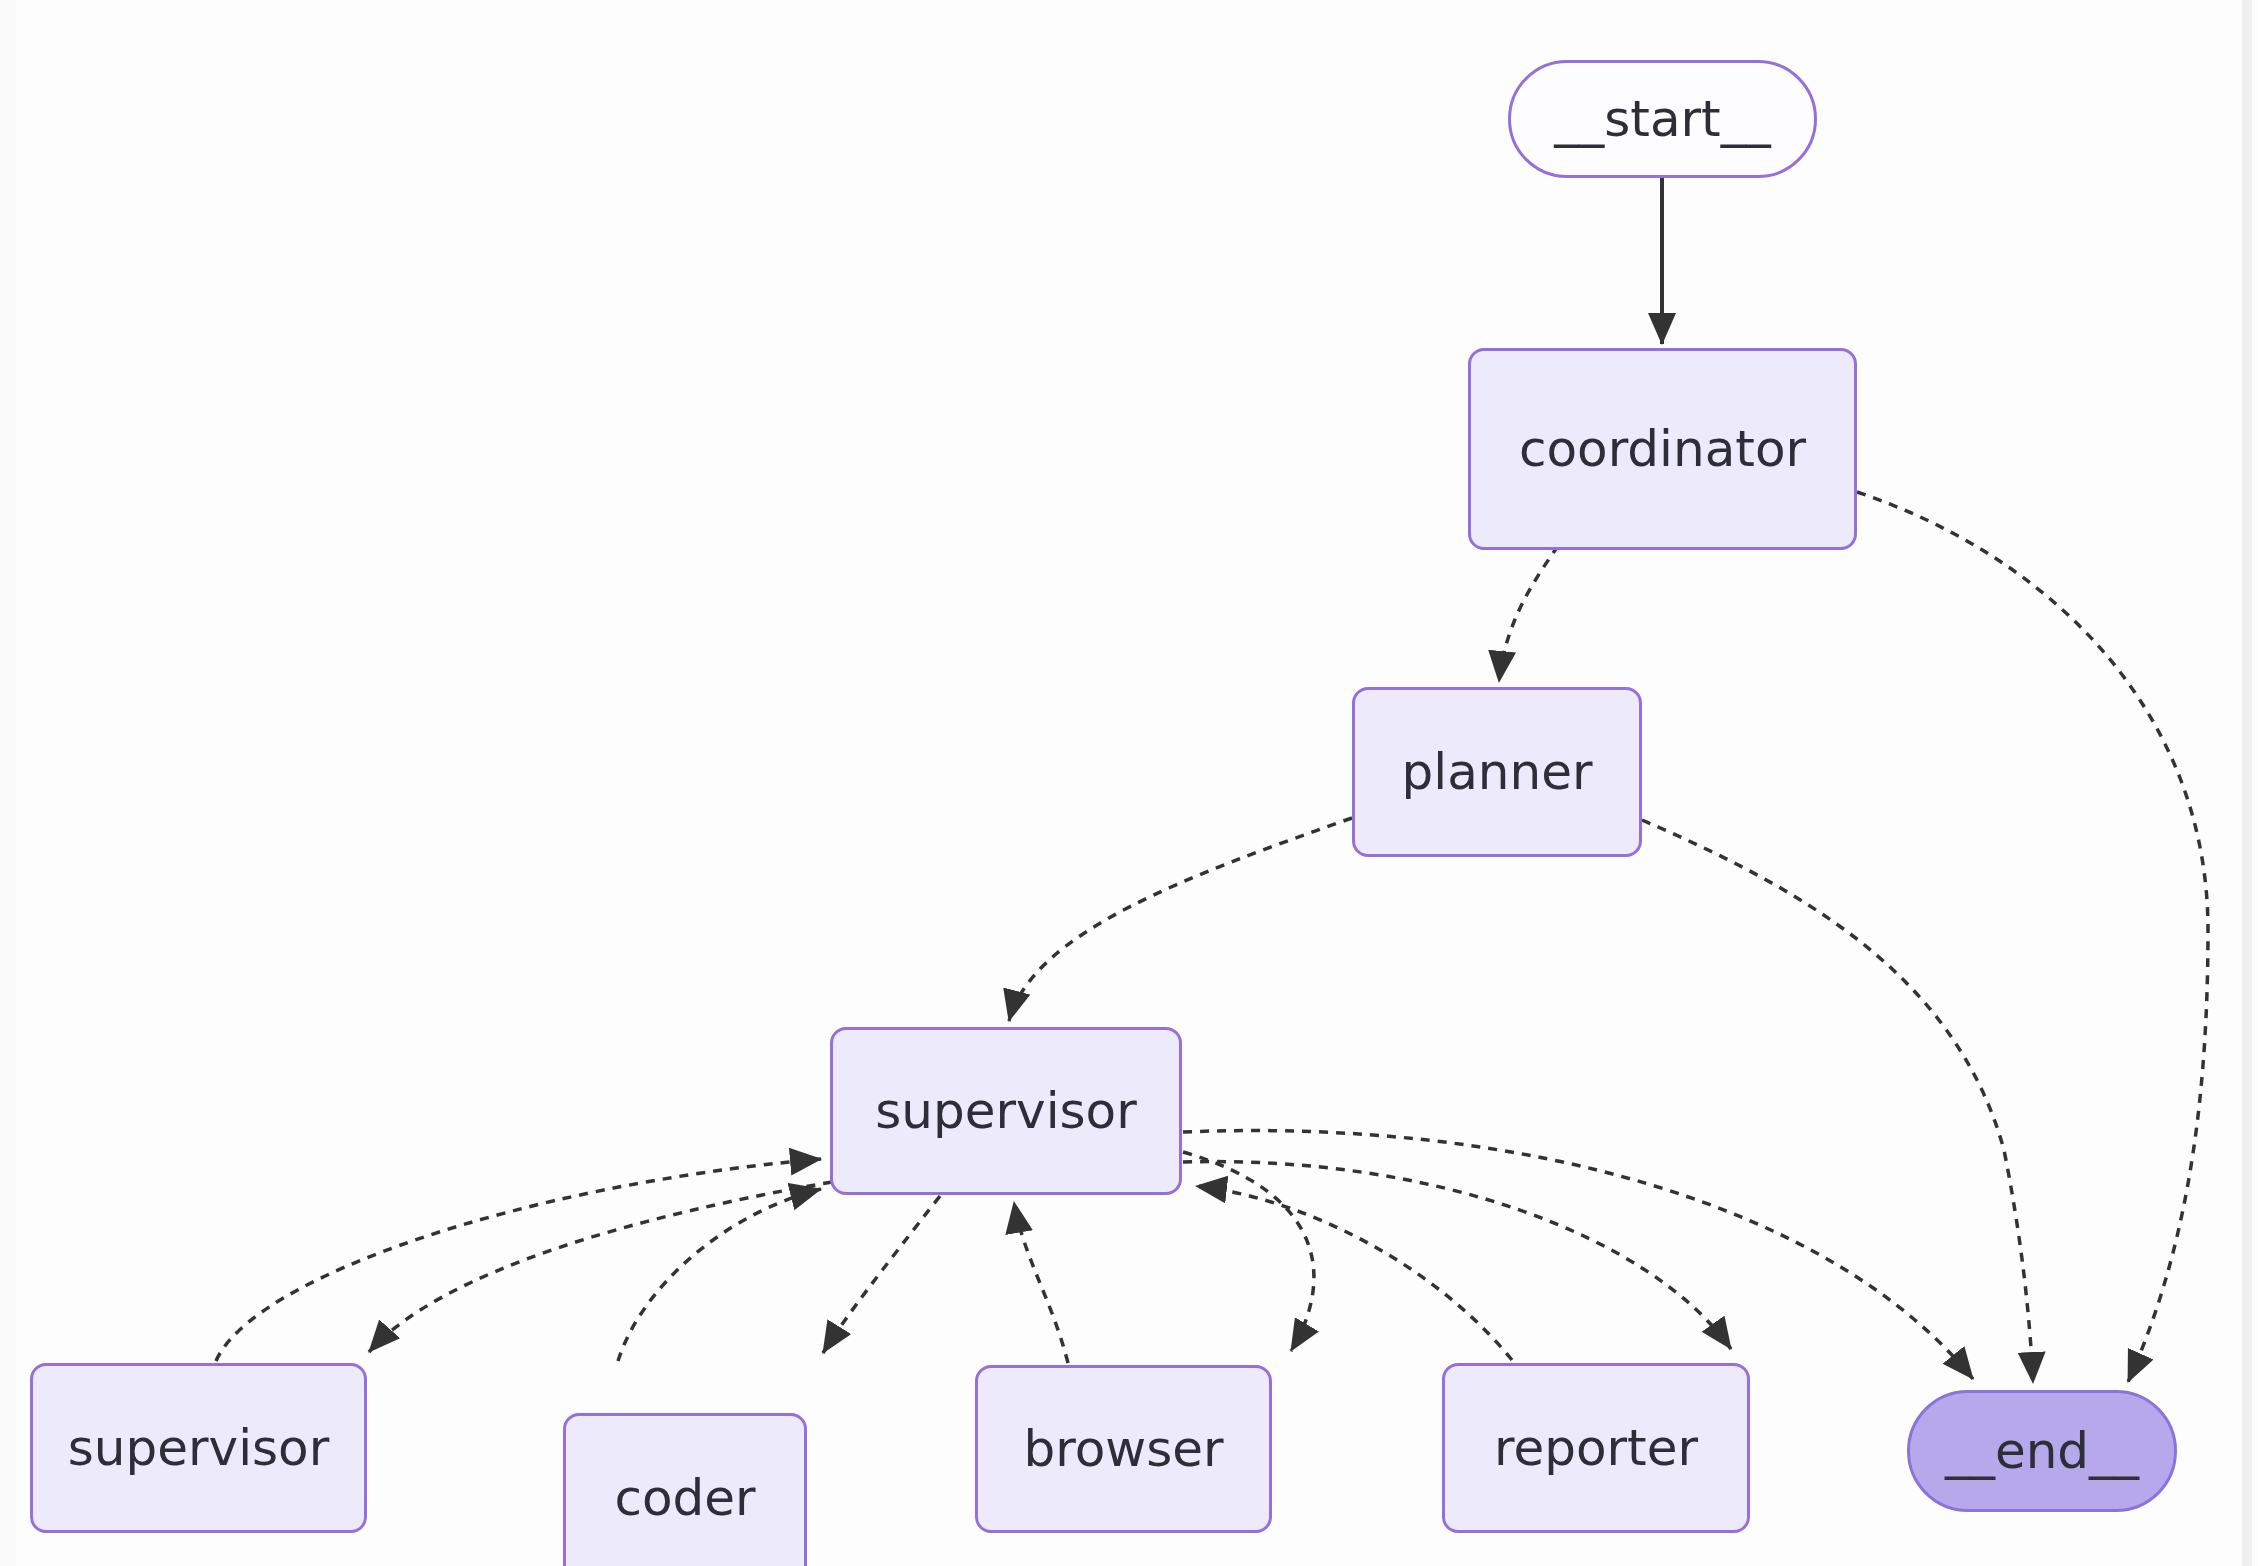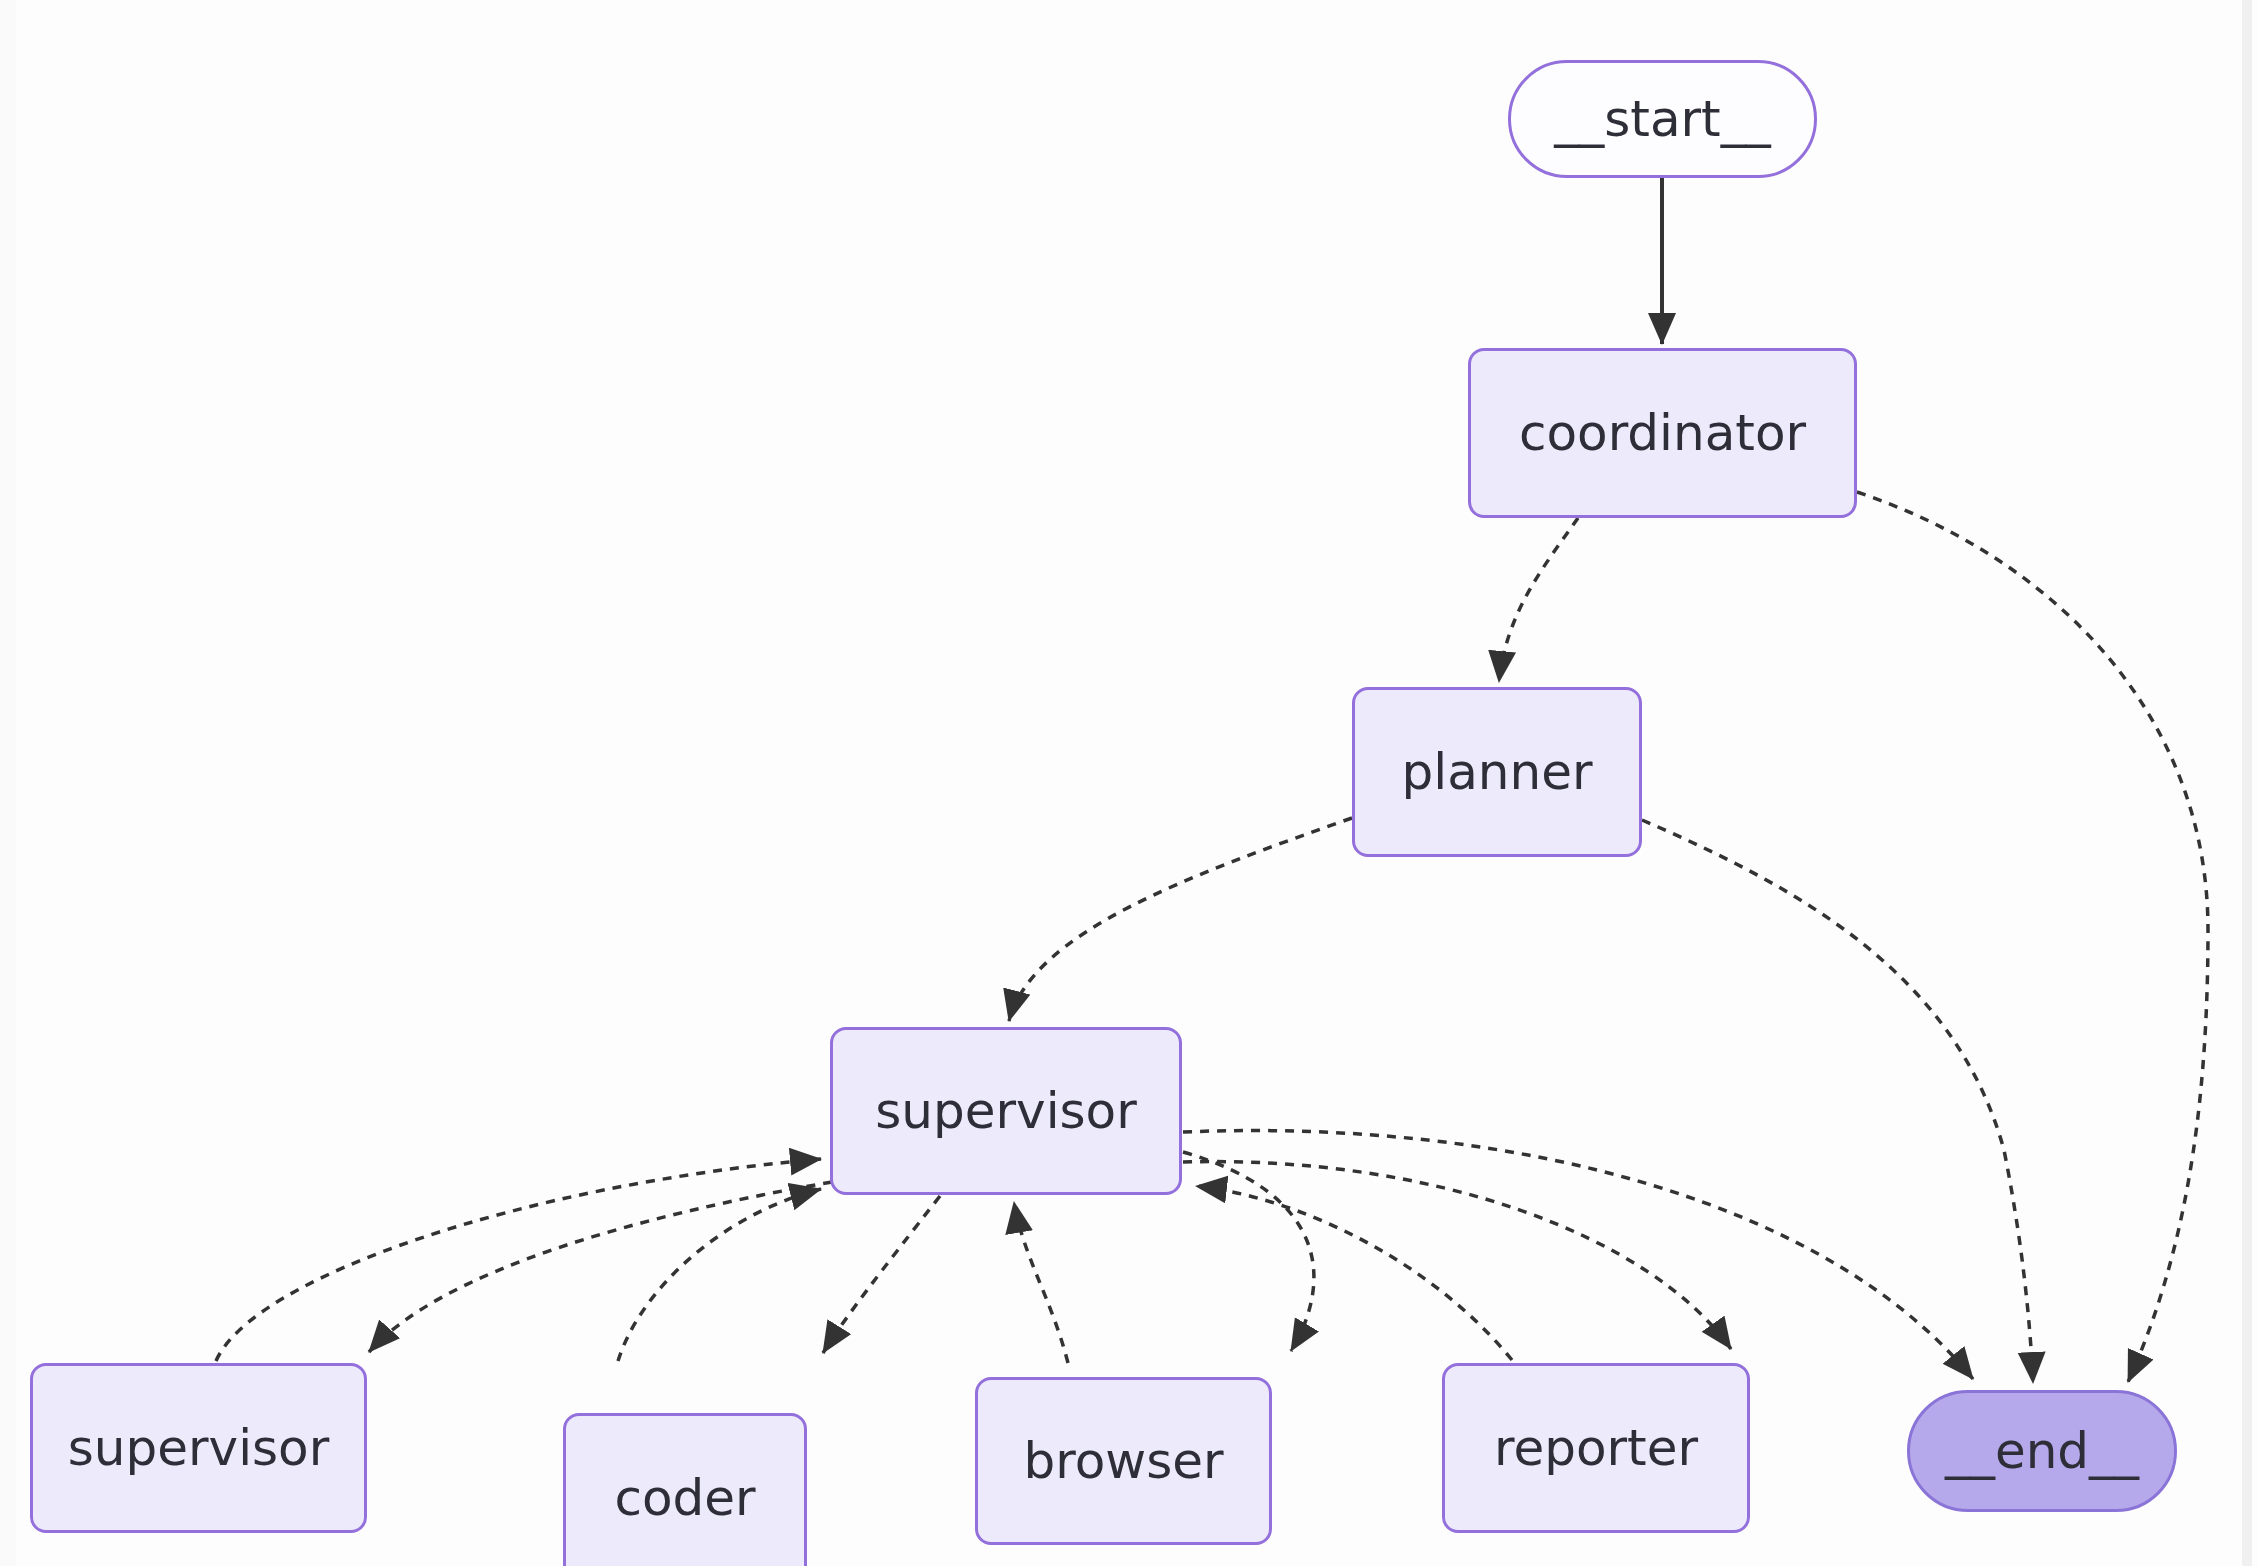--- a/index.html
+++ b/index.html
@@ -65,36 +65,36 @@
         <path d="M 1512,1360 C 1432,1262 1302,1198 1196,1186" class="edge dashed" marker-end="url(#arrow)"></path>
         <path d="M 1183,1162 C 1432,1155 1650,1235 1731,1349" class="edge dashed" marker-end="url(#arrow)"></path>
         <path d="M 1183,1132 C 1520,1118 1832,1205 1973,1379" class="edge dashed" marker-end="url(#arrow)"></path>
       </g>
   </svg>
 
   <div id="nodes">
       <div class="node pill" style="left: 1508px; top: 60px; width: 309px; height: 118px;">
         <span>__start__</span>
       </div>
-      <div class="node" style="left: 1468px; top: 348px; width: 389px; height: 170px;">
+      <div class="node" style="left: 1468px; top: 348px; width: 389px; height: 202px;">
         <span>coordinator</span>
       </div>
       <div class="node" style="left: 1352px; top: 687px; width: 290px; height: 170px;">
         <span>planner</span>
       </div>
       <div class="node" style="left: 830px; top: 1027px; width: 352px; height: 168px;">
         <span>supervisor</span>
       </div>
       <div class="node" style="left: 30px; top: 1363px; width: 337px; height: 170px;">
         <span>supervisor</span>
       </div>
       <div class="node" style="left: 563px; top: 1413px; width: 244px; height: 170px;">
         <span>coder</span>
       </div>
-      <div class="node" style="left: 975px; top: 1365px; width: 297px; height: 168px; margin-top: 12px;">
+      <div class="node" style="left: 975px; top: 1365px; width: 297px; height: 168px;">
         <span>browser</span>
       </div>
       <div class="node" style="left: 1442px; top: 1363px; width: 308px; height: 170px;">
         <span>reporter</span>
       </div>
       <div class="node pill-filled" style="left: 1907px; top: 1390px; width: 270px; height: 122px;">
         <span>__end__</span>
       </div>
     </div>
 </div>

